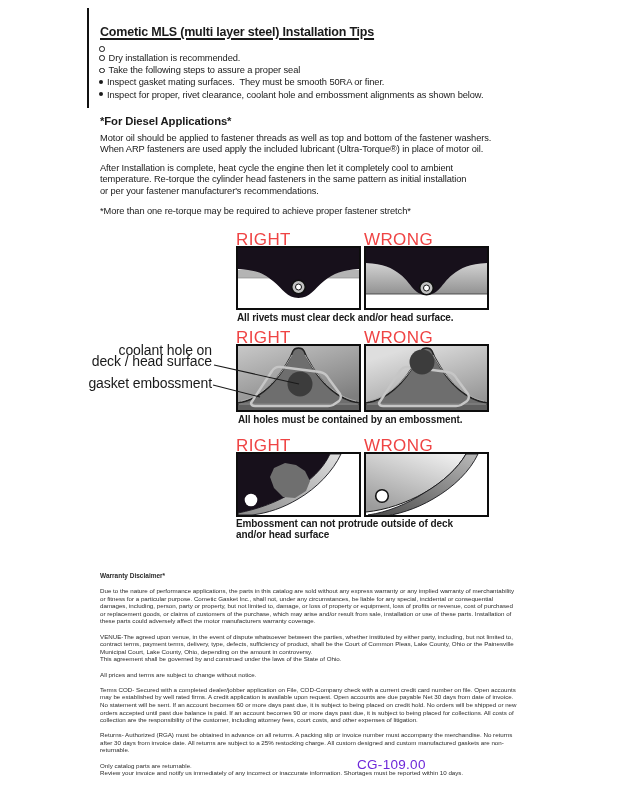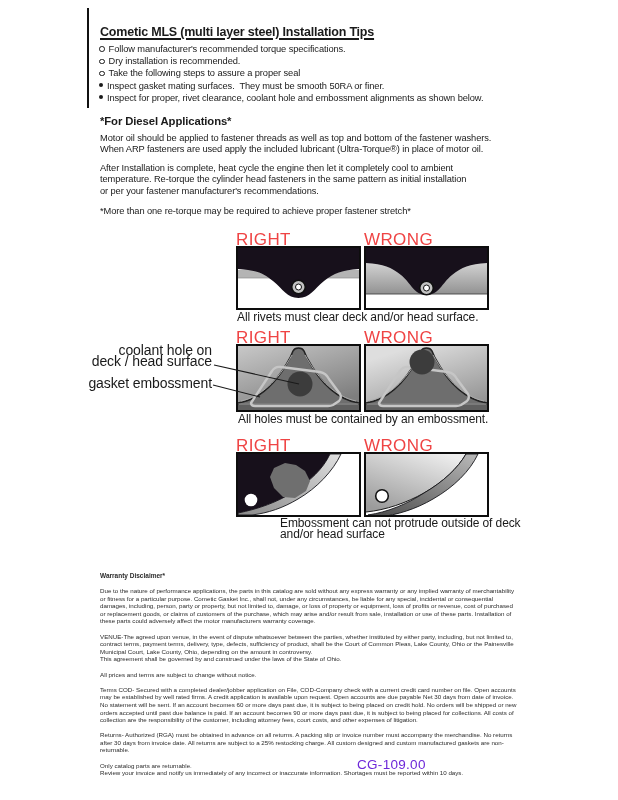--- a/index.html
+++ b/index.html
@@ -23,21 +23,21 @@
 
   .diesel-heading { position:absolute; left:100px; top:115px; font-size:11.3px; font-weight:700; letter-spacing:-0.1px; white-space:nowrap; }
   .body-para { position:absolute; left:100px; font-size:9.3px; line-height:11.4px; letter-spacing:-0.1px; white-space:pre-wrap; }
   #para-1 { top:133px; }
   #para-2 { top:163px; }
   #para-3 { top:206px; }
 
   .dg-label { position:absolute; width:121px; font-size:17px; letter-spacing:0.4px; color:#ef4444; white-space:nowrap; }
   .dg-box { position:absolute; width:121px; border:2px solid #0d0d0d; background:#fff; }
   .dg-box svg { display:block; width:100%; height:100%; }
-  .dg-caption { position:absolute; font-size:12px; font-weight:400; line-height:11px; letter-spacing:-0.1px; white-space:pre-line; }
+  .dg-caption { position:absolute; font-size:10px; font-weight:700; line-height:11px; letter-spacing:-0.1px; white-space:pre-line; }
 
   .anno { position:absolute; right:406px; font-size:14px; line-height:10.6px; text-align:right; white-space:pre-line; letter-spacing:-0.1px; }
   #anno-coolant { top:345px; }
   #anno-emboss { top:378px; }
   .leader-svg { position:absolute; left:210px; top:340px; width:160px; height:80px; }
 
   .warranty { position:absolute; left:100px; top:572px; width:420px; color:#2b2b2b; }
   .warranty-heading { font-size:6.5px; font-weight:700; margin:0 0 8px 0; }
   .w-para { font-size:6.2px; line-height:7.6px; margin:0 0 7.6px 0; white-space:pre-line; }
 
@@ -48,21 +48,20 @@
 
 <div class="page">
 
   <div class="left-rule"></div>
 
   <div class="title">Cometic MLS (multi layer steel) Installation Tips</div>
 
   <div class="bullets">
     <div class="b-line">
       <span class="o-bullet"></span>
-      <span>Follow manufacturer's recommended torque specifications.</span>
     </div>
     <div class="b-line">
       <span class="o-bullet"></span>
       <span>Dry installation is recommended.</span>
     </div>
     <div class="b-line">
       <span class="o-bullet"></span>
       <span>Take the following steps to assure a proper seal</span>
     </div>
     <div class="b-line sub">
@@ -194,21 +193,21 @@
             <stop offset="1" stop-color="#4f4f4f"></stop>
         </linearGradient>
       </defs>
       <rect width="121" height="61" fill="#ffffff"></rect>
       <path d="M0,0 H100 C92,14 77,28 58,39 C40,49 20,56 0,58 Z" fill="url(#wg1)"></path>
       <path d="M100,0 C92,14 77,28 58,39 C40,49 20,56 0,58" stroke="#1a1a1a" stroke-width="1" fill="none"></path>
       <path d="M100,0 L112,0 C104,17 88,33 67,45 C50,55 31,61 13,63 L2,61 C22,58 41,50 58,39 C77,28 92,14 100,0 Z" fill="url(#wg2)" stroke="#15151a" stroke-width="0.9"></path>
       <circle cx="16" cy="42" r="6.3" fill="#ffffff" stroke="#141414" stroke-width="1.6"></circle>
     </svg>
   </div>
-  <div class="dg-caption" style="left:236px; top:518px;margin-left:44px;">Embossment can not protrude outside of deck
+  <div class="dg-caption" style="left:236px; top:518px;">Embossment can not protrude outside of deck
 and/or head surface</div>
 
   <div class="warranty">
     <div class="warranty-heading">Warranty Disclaimer*</div>
     <div class="w-para">Due to the nature of performance applications, the parts in this catalog are sold without any express warranty or any implied warranty of merchantability or fitness for a particular purpose.  Cometic Gasket Inc., shall not, under any circumstances, be liable for any special, incidental or consequential damages, including, person, party or property, but not limited to, damage, or loss of property or equipment, loss of profits or revenue, cost of purchased or replacement goods, or claims of customers of the purchase, which may arise and/or result from sale, installation or use of these parts.  Installation of these parts could adversely affect the motor manufacturers warranty coverage.</div>
     <div class="w-para">VENUE-The agreed upon venue, in the event of dispute whatsoever between the parties, whether instituted by either party, including, but not limited to, contract terms, payment terms, delivery, type, defects, sufficiency of product, shall be the Court of Common Pleas, Lake County, Ohio or the Painesville Municipal Court, Lake County, Ohio, depending on the amount in controversy.
 This agreement shall be governed by and construed under the laws of the State of Ohio.</div>
     <div class="w-para">All prices and terms are subject to change without notice.</div>
     <div class="w-para">Terms COD- Secured with a completed dealer/jobber application on File, COD-Company check with a current credit card number on file.  Open accounts may be established by well rated firms.  A credit application is available upon request.  Open accounts are due payable Net 30 days from date of invoice.  No statement will be sent.  If an account becomes 60 or more days past due, it is subject to being placed on credit hold.  No orders will be shipped or new orders accepted until past due balance is paid.  If an account becomes 90 or more days past due, it is subject to being placed for collections.  All costs of collection are the responsibility of the customer, including attorney fees, court costs, and other expenses of litigation.</div>
     <div class="w-para">Returns- Authorized (RGA) must be obtained in advance on all returns.  A packing slip or invoice number must accompany the merchandise.  No returns after 30 days from invoice date.  All returns are subject to a 25% restocking charge.  All custom designed and custom manufactured gaskets are non-returnable.</div>

